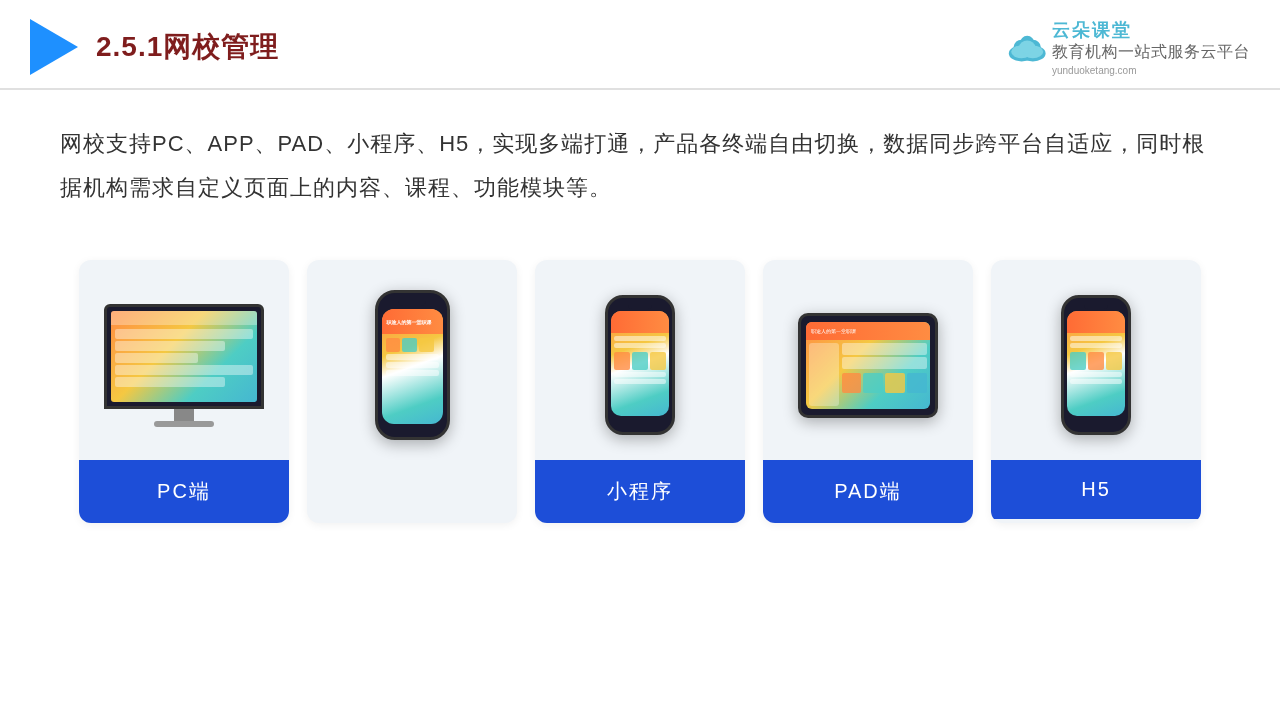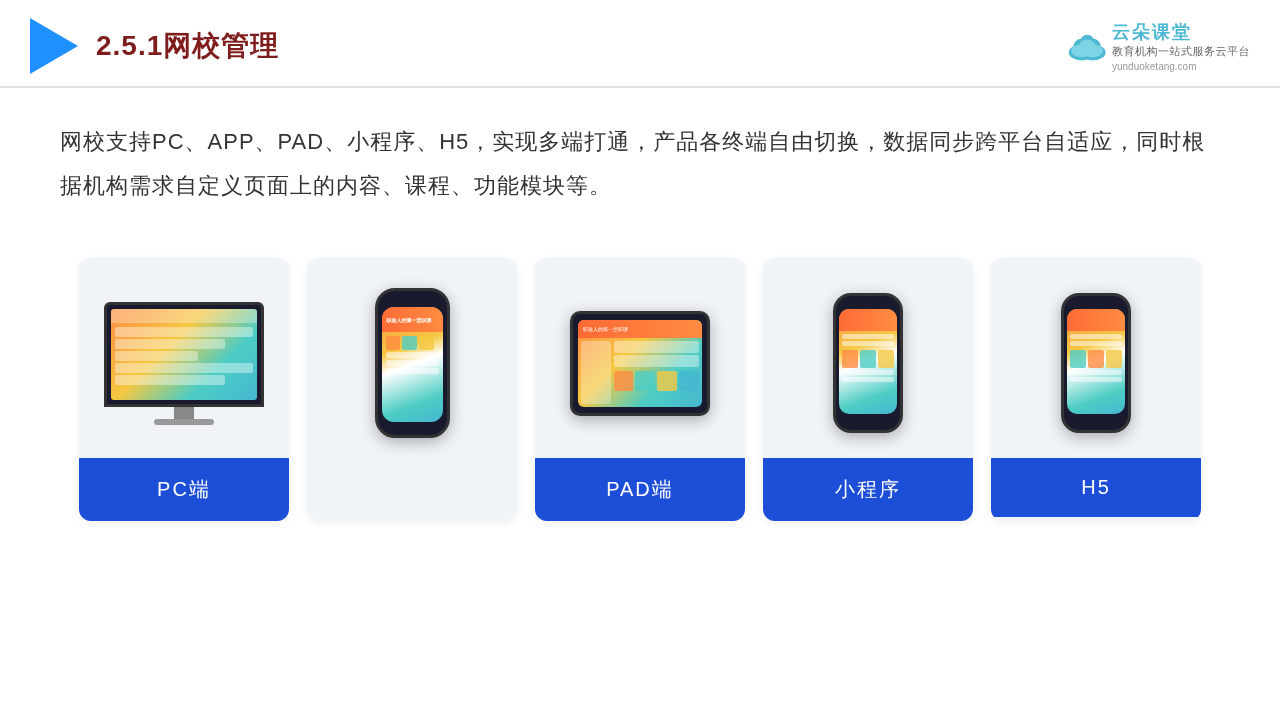--- a/index.html
+++ b/index.html
@@ -65,21 +65,21 @@
     }
 
     .brand-name {
       font-size: 18px;
       color: #4db8d4;
       font-weight: bold;
       letter-spacing: 2px;
     }
 
     .brand-sub {
-      font-size: 11px;
+      font-size: 16px;
       color: #666;
       letter-spacing: 0.5px;
     }
 
     .brand-url {
       font-size: 10px;
       color: #999;
       margin-top: 2px;
     }
 
@@ -498,20 +498,45 @@
               <div class="phone-item phone-item-teal"></div>
               <div class="phone-item phone-item-yellow"></div>
               <div class="phone-item-full"></div>
               <div class="phone-item-full"></div>
               <div class="phone-item-full"></div>
             </div>
           </div>
         </div>
       </div>
     </div>
+  </div>
+
+  <div class="card">
+    <div class="card-image-area">
+      <div class="phone-mockup">
+        <div class="mini-phone">
+          <div class="mini-notch"></div>
+          <div class="mini-screen">
+            <div class="mini-header"></div>
+            <div class="mini-content">
+              <div class="mini-row"></div>
+              <div class="mini-row"></div>
+              <div class="mini-grid">
+                <div class="mini-grid-item mg-orange"></div>
+                <div class="mini-grid-item mg-teal"></div>
+                <div class="mini-grid-item mg-yellow"></div>
+              </div>
+              <div class="mini-row"></div>
+              <div class="mini-row"></div>
+            </div>
+          </div>
+        </div>
+      </div>
+    </div>
+    <div class="card-label">小程序</div>
   </div>
 
   <div class="card">
     <div class="card-image-area">
       <div class="tablet-mockup">
         <div class="tablet-outer">
           <div class="tablet-screen">
             <div class="tablet-header">
               <span class="tablet-header-text">职途人的第一堂职课</span>
             </div>
@@ -539,45 +564,20 @@
     <div class="card-image-area">
       <div class="phone-mockup">
         <div class="mini-phone">
           <div class="mini-notch"></div>
           <div class="mini-screen">
             <div class="mini-header"></div>
             <div class="mini-content">
               <div class="mini-row"></div>
               <div class="mini-row"></div>
               <div class="mini-grid">
-                <div class="mini-grid-item mg-orange"></div>
-                <div class="mini-grid-item mg-teal"></div>
-                <div class="mini-grid-item mg-yellow"></div>
-              </div>
-              <div class="mini-row"></div>
-              <div class="mini-row"></div>
-            </div>
-          </div>
-        </div>
-      </div>
-    </div>
-    <div class="card-label">小程序</div>
-  </div>
-
-  <div class="card">
-    <div class="card-image-area">
-      <div class="phone-mockup">
-        <div class="mini-phone">
-          <div class="mini-notch"></div>
-          <div class="mini-screen">
-            <div class="mini-header"></div>
-            <div class="mini-content">
-              <div class="mini-row"></div>
-              <div class="mini-row"></div>
-              <div class="mini-grid">
                 <div class="mini-grid-item mg-teal"></div>
                 <div class="mini-grid-item mg-orange"></div>
                 <div class="mini-grid-item mg-yellow"></div>
               </div>
               <div class="mini-row"></div>
               <div class="mini-row"></div>
             </div>
           </div>
         </div>
       </div>

